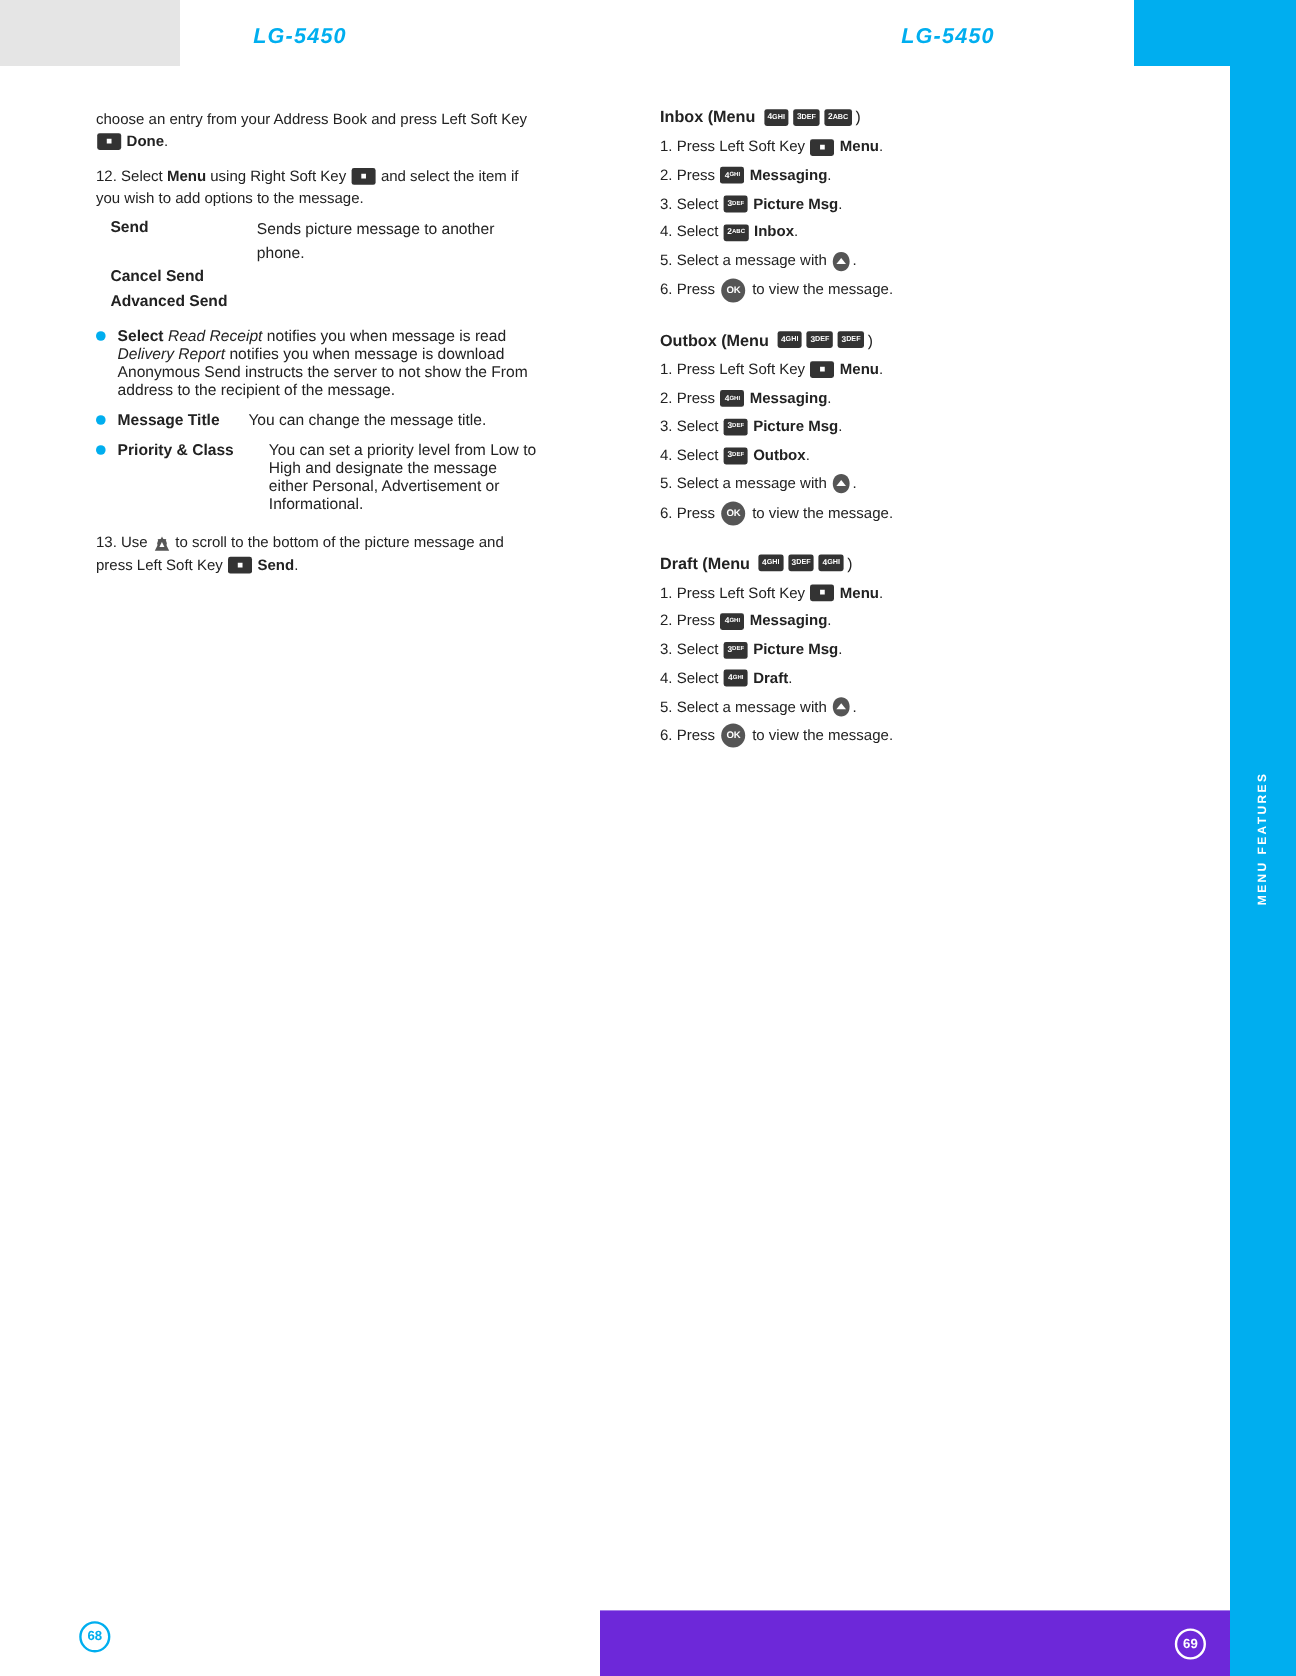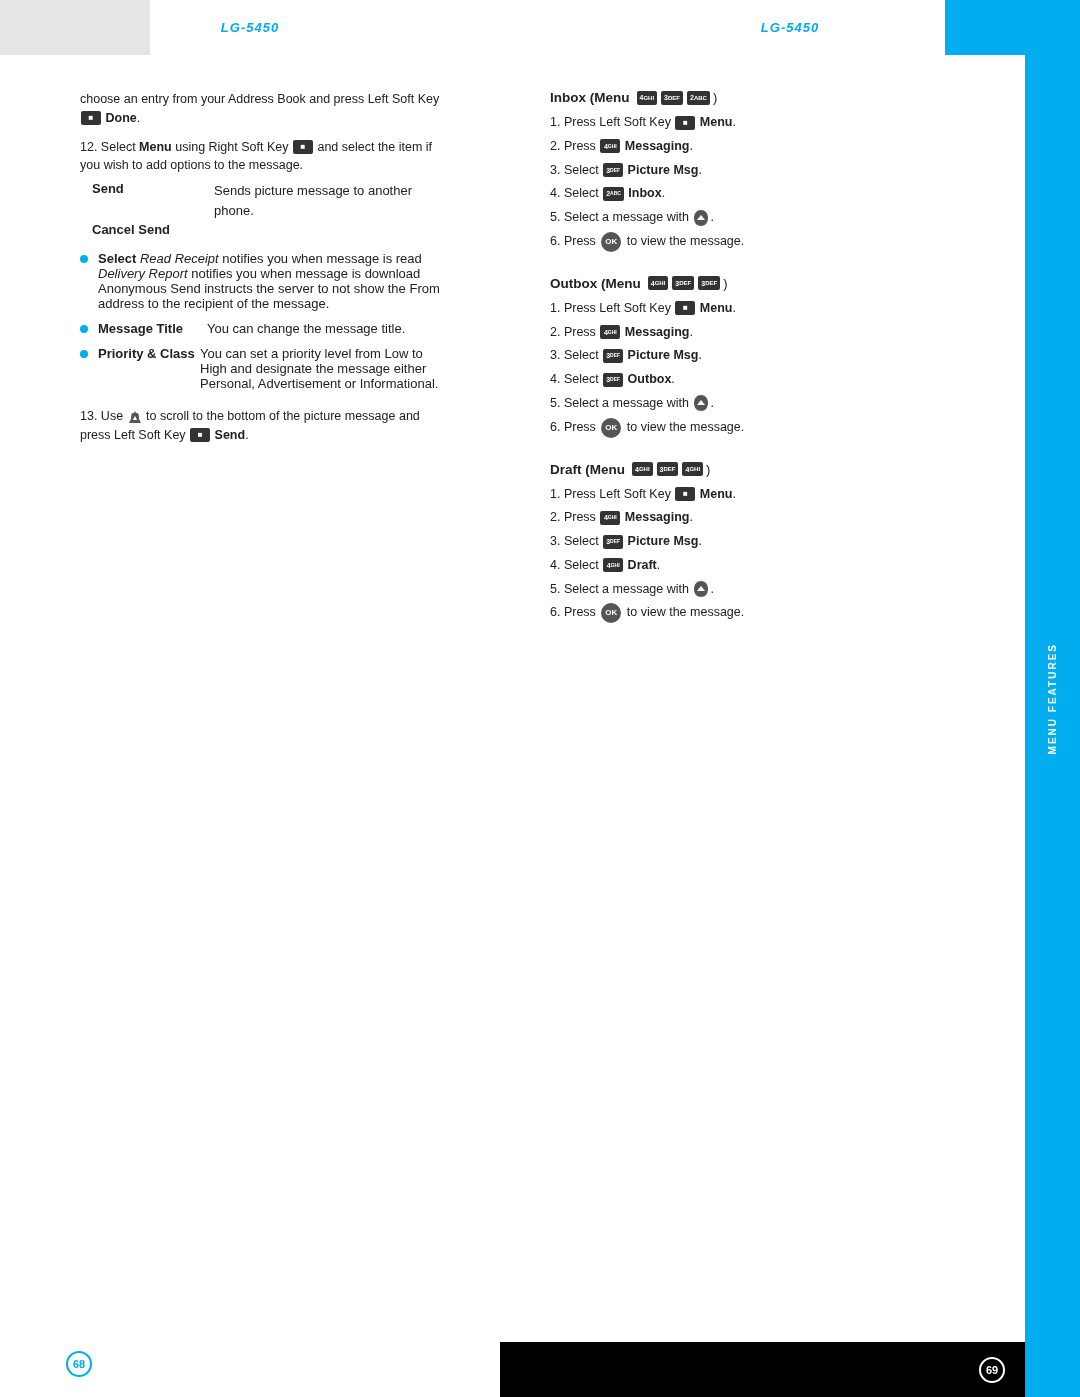--- a/index.html
+++ b/index.html
@@ -35,21 +35,21 @@
       top: 20px;
       left: 0;
       right: 0;
       text-align: center;
     }
 
     .header-title {
       color: #00aeef;
       font-style: italic;
       font-weight: bold;
-      font-size: 13px;
+      font-size: 18px;
       letter-spacing: 1px;
     }
 
     
     .left-corner-deco {
       position: absolute;
       top: 0;
       left: 0;
       width: 150px;
       height: 55px;
@@ -114,21 +114,21 @@
       text-transform: uppercase;
     }
 
     
     .right-bottom-bar {
       position: absolute;
       bottom: 0;
       left: 0;
       right: 55px;
       height: 55px;
-      background: #000000;
+      background: #6d28d9;
       display: flex;
       align-items: center;
       justify-content: flex-end;
       padding-right: 20px;
     }
 
     .page-number-right {
       width: 26px;
       height: 26px;
       border-radius: 50%;
@@ -309,20 +309,24 @@
       <table class="send-table">
         <tbody>
             <tr>
           <td class="bold">Send</td>
           <td>Sends picture message to another phone.</td>
         </tr>
         <tr>
           <td class="bold">Cancel Send</td>
           <td></td>
         </tr>
+        <tr>
+          <td class="bold">Advanced Send</td>
+          <td></td>
+        </tr>
       </tbody>
         </table>
 
       <div class="bullet-section">
 
         <div class="bullet-item">
           <div class="bullet-dot"></div>
           <div>
             <span class="bullet-label">Select</span>
             <span>
@@ -335,21 +339,21 @@
         <div class="bullet-item">
           <div class="bullet-dot"></div>
           <div style="display:flex; gap: 9px;">
             <span class="bullet-label">Message Title</span>
             <span>You can change the message title.</span>
           </div>
         </div>
 
         <div class="bullet-item">
           <div class="bullet-dot"></div>
-          <div style="display:flex; gap: 2px;">
+          <div style="display:flex; gap: 26px;">
             <span class="bullet-label">Priority &amp; Class</span>
             <span>You can set a priority level from Low to High and designate the message either Personal, Advertisement or Informational.</span>
           </div>
         </div>
 
       </div>
 
       <p class="step-13">
         13. Use 
         <svg width="16" height="16" viewBox="0 0 16 16" style="vertical-align:middle; display:inline-block;">

